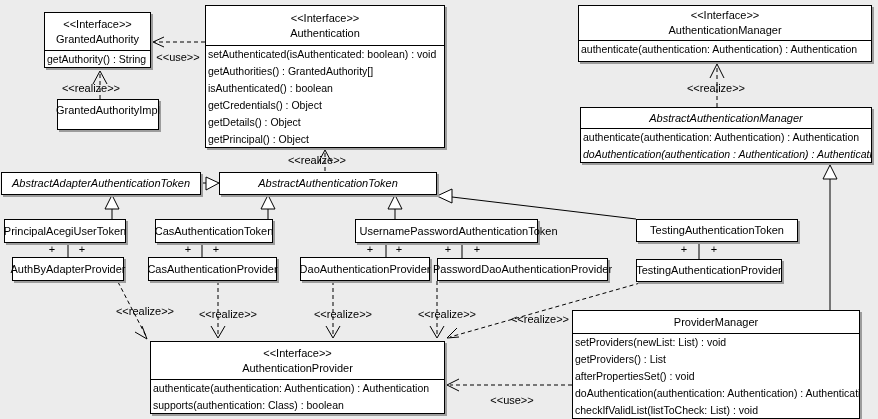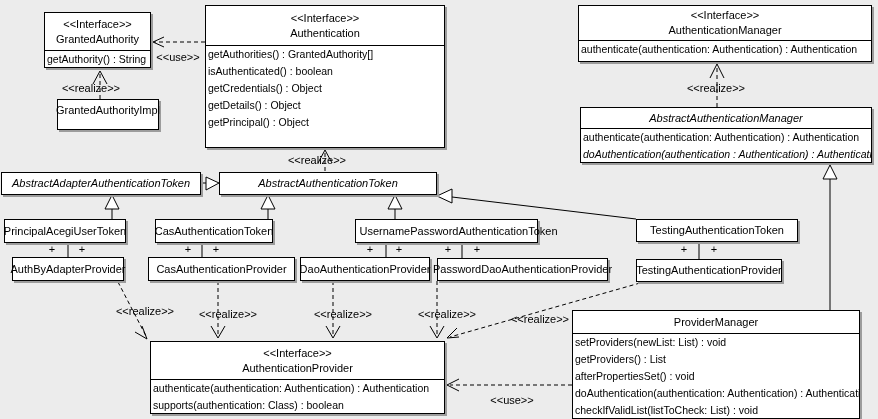--- a/index.html
+++ b/index.html
@@ -143,20 +143,21 @@
         <div class="title" style="height: 21px;">
           <div class="classname">GrantedAuthorityImpl</div>
         </div>
       </div>
       <div class="node" style="left: 205px; top: 5px; width: 240px; height: 143px;">
         <div class="title with-methods" style="height: 40px;">
           <div class="stereotype">&lt;&lt;Interface&gt;&gt;</div>
           <div class="classname">Authentication</div>
         </div>
         <div class="methods">
+          <div class="method">setAuthenticated(isAuthenticated: boolean) : void</div>
           <div class="method">getAuthorities() : GrantedAuthority[]</div>
           <div class="method">isAuthenticated() : boolean</div>
           <div class="method">getCredentials() : Object</div>
           <div class="method">getDetails() : Object</div>
           <div class="method">getPrincipal() : Object</div>
         </div>
       </div>
       <div class="node" style="left: 578px; top: 5px; width: 294px; height: 57px;">
         <div class="title with-methods" style="height: 35px;">
           <div class="stereotype">&lt;&lt;Interface&gt;&gt;</div>
@@ -203,21 +204,21 @@
       <div class="node" style="left: 636px; top: 219px; width: 162px; height: 23px;">
         <div class="title" style="height: 21px;">
           <div class="classname">TestingAuthenticationToken</div>
         </div>
       </div>
       <div class="node" style="left: 12px; top: 257px; width: 112px; height: 24px;">
         <div class="title" style="height: 22px;">
           <div class="classname">AuthByAdapterProvider</div>
         </div>
       </div>
-      <div class="node" style="left: 148px; top: 257px; width: 147px; height: 24px; text-align: center;">
+      <div class="node" style="left: 148px; top: 257px; width: 129px; height: 24px; text-align: center;">
         <div class="title" style="height: 22px;">
           <div class="classname">CasAuthenticationProvider</div>
         </div>
       </div>
       <div class="node" style="left: 300px; top: 257px; width: 130px; height: 24px;">
         <div class="title" style="height: 22px;">
           <div class="classname">DaoAuthenticationProvider</div>
         </div>
       </div>
       <div class="node" style="left: 437px; top: 258px; width: 171px; height: 23px;">

